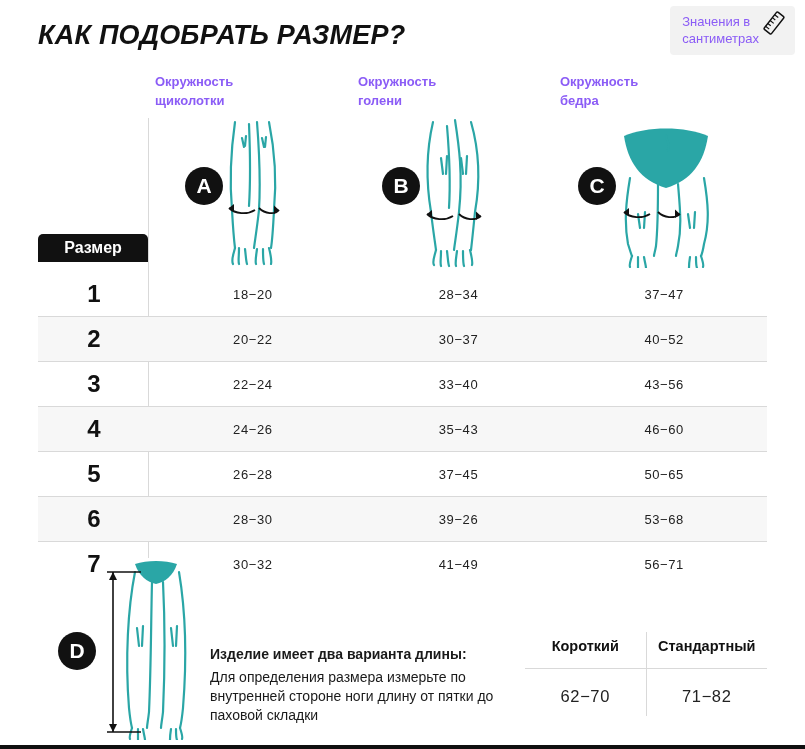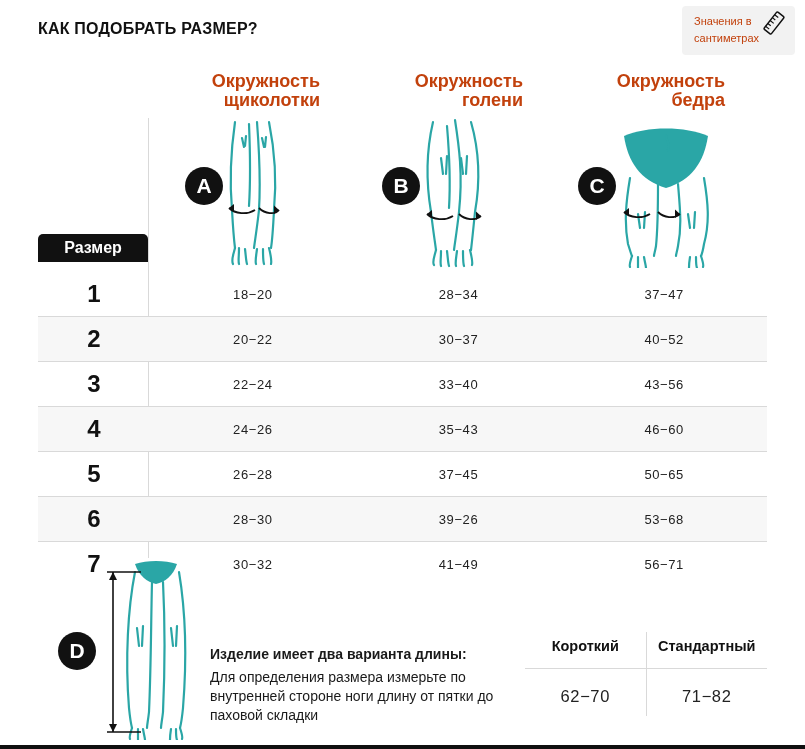--- a/index.html
+++ b/index.html
@@ -19,61 +19,62 @@
     position: relative;
     width: 805px;
     height: 749px;
   }
 
   
   .title {
     position: absolute;
     left: 38px;
     top: 20px;
-    font-size: 16px;
+    font-size: 27px;
     font-weight: bold;
     letter-spacing: 0.2px;
     color: #111111;
+    font-style: italic;
   }
 
   
   .units-badge {
     position: absolute;
     right: 10px;
     top: 6px;
     background: #f2f2f2;
     border-radius: 4px;
     padding: 7px 10px 8px 12px;
     display: flex;
     align-items: center;
     gap: 4px;
   }
   .units-text {
-    font-size: 11px;
+    font-size: 13px;
     line-height: 17px;
-    color: #c2410c;
+    color: #8b5cf6;
     font-weight: normal;
     white-space: pre-line;
   }
   .ruler-icon {
     width: 22px;
     height: 24px;
     flex: 0 0 auto;
     align-self: flex-start;
     margin-top: -2px;
   }
 
   
   .col-head {
     position: absolute;
-    text-align: right;
-    font-size: 18px;
+    text-align: left;
+    font-size: 13px;
     font-weight: bold;
     line-height: 19px;
-    color: #c2410c;
+    color: #8b5cf6;
     white-space: pre-line;
   }
   #head-a { left: 155px; top: 72px; width: 165px; }
   #head-b { left: 358px; top: 72px; width: 165px; }
   #head-c { left: 560px; top: 72px; width: 165px; }
 
   
   .illu {
     position: absolute;
     top: 118px;

